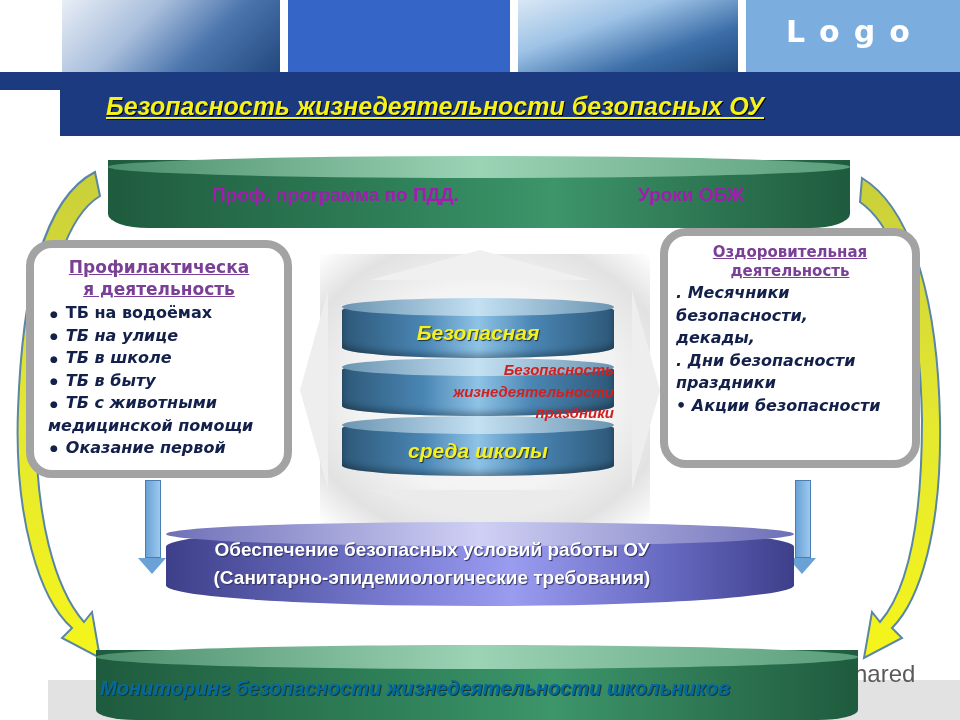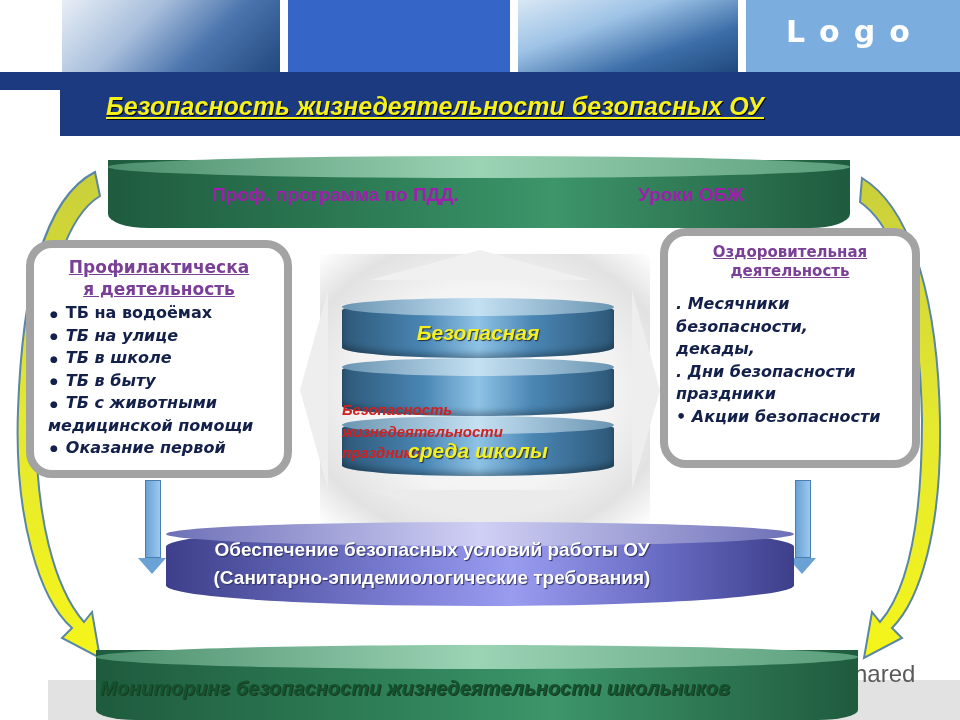--- a/index.html
+++ b/index.html
@@ -26,36 +26,36 @@
   .box-right { left:660px; top:228px; width:260px; height:240px; }
   .box-title { font-family:"DejaVu Sans", sans-serif; font-weight:bold; color:#7a3f96; text-decoration:underline; text-align:center; line-height:22px; }
   .lst { font-family:"DejaVu Sans", sans-serif; font-weight:bold; font-style:italic; color:#12204a; font-size:16px; line-height:22px; }
   .bullet { font-size:9px; vertical-align:middle; margin-right:8px; font-style:normal; }
 
   
   .glow { left:320px; top:254px; width:330px; height:270px; background:radial-gradient(ellipse at center,#ffffff 0%,#f3f3f3 55%,#e2e2e2 80%,rgba(255,255,255,0) 100%); }
   .cdisk { left:342px; width:272px; background:linear-gradient(90deg,#2d5878 0%,#4a86b4 30%,#8fc3e6 50%,#4a86b4 70%,#2d5878 100%); border-radius:50% / 18%; box-shadow:inset 0 -4px 6px rgba(0,0,0,0.3); }
   .cdisk-cap { left:342px; width:272px; height:18px; border-radius:50%; background:linear-gradient(90deg,#6b95b2,#c4e0f2,#6b95b2); }
   .c-yellow { font-family:"Liberation Sans", sans-serif; font-weight:bold; font-style:italic; color:#f4f022; font-size:21px; text-align:center; width:272px; left:342px; text-shadow:1px 1px 1px #203040; }
-  .c-red { font-family:"Liberation Sans", sans-serif; font-style:italic; font-weight:bold; color:#d21f1f; font-size:15px; text-align:left; width:272px; left:342px; line-height:19px;margin-top:40px; }
+  .c-red { font-family:"Liberation Sans", sans-serif; font-style:italic; font-weight:bold; color:#d21f1f; font-size:15px; text-align:right; width:272px; left:342px; line-height:19px; }
 
   
   .purple-cyl { left:166px; top:526px; width:628px; height:80px; background:linear-gradient(90deg,#3d3f8a 0%,#7f82d8 40%,#9a9cf0 55%,#6669c0 80%,#3d3f8a 100%); border-radius:50% / 26%; }
   .purple-cap { left:166px; top:522px; width:628px; height:24px; border-radius:50%; background:linear-gradient(90deg,#6e70b7,#d0d0f5,#6e70b7); }
   .purple-text { left:166px; width:532px; text-align:center; font-family:"Liberation Sans", sans-serif; font-weight:bold; font-size:19px; color:#ffffff; line-height:28px; top:536px; text-shadow:1px 1px 1px #303060; }
 
   
   .down-arrow-shaft { width:14px; background:linear-gradient(90deg,#6aa2d6,#9cc8ee); border:1px solid #4a7db0; }
   .down-arrow-head { width:0; height:0; border-left:14px solid transparent; border-right:14px solid transparent; border-top:16px solid #6aa2d6; }
 
   
   .grey-footer { left:48px; top:680px; width:912px; height:40px; background:#e2e2e2; }
   .bottom-cyl { left:96px; top:650px; width:762px; height:70px; background:linear-gradient(90deg,#1f5b3e 0%,#2f8159 40%,#3d956a 60%,#1f5b3e 100%); border-radius:0 0 40px 40px / 0 0 10px 10px; }
   .bottom-cap { left:96px; top:645px; width:762px; height:24px; border-radius:50%; background:linear-gradient(90deg,#4c8f6d,#9bd3b5,#5a9e7b); }
-  .bottom-text { left:100px; top:677px; font-family:"Liberation Sans", sans-serif; font-weight:bold; font-style:italic; font-size:20px; color:#14532d; white-space:nowrap; text-shadow:1px 1px 0 #1a3a25; }
+  .bottom-text { left:100px; top:677px; font-family:"Liberation Sans", sans-serif; font-weight:bold; font-style:italic; font-size:20px; color:#0369a1; white-space:nowrap; text-shadow:1px 1px 0 #1a3a25; }
   .shared { left:838px; top:660px; font-family:"Liberation Sans", sans-serif; font-size:24px; color:#5a5a5a; }
   .shared-icon { left:770px; top:660px; width:26px; height:22px; border:2px solid #5a5a5a; border-radius:3px; }
 </style>
 </head>
 <body>
 
 <div class="abs hdr-img1"></div>
 <div class="abs hdr-img2"></div>
 <div class="abs hdr-img3"></div>
 <div class="abs hdr-img4"></div>
@@ -115,21 +115,21 @@
     <div class="lst"><span class="bullet">●</span><span>ТБ в быту</span></div>
     <div class="lst"><span class="bullet">●</span><span>ТБ с животными</span></div>
     <div class="lst" style="margin-left:-2px;">медицинской помощи</div>
     <div class="lst"><span class="bullet">●</span><span>Оказание первой</span></div>
   </div>
 </div>
 
 <div class="abs box box-right">
   <div class="box-title" style="font-size:15px;margin-top:7px;line-height:19px;">Оздоровительная</div>
   <div class="box-title" style="font-size:15px;line-height:19px;">деятельность</div>
-  <div style="padding-left:8px;margin-top:12px;">
+  <div style="padding-left:8px;margin-top:1px;">
     <div class="lst" style="line-height:22.5px;">. Месячники</div>
     <div class="lst" style="line-height:22.5px;">безопасности,</div>
     <div class="lst" style="line-height:22.5px;">декады,</div>
     <div class="lst" style="line-height:22.5px;">. Дни безопасности</div>
     <div class="lst" style="line-height:22.5px;">праздники</div>
     <div class="lst" style="line-height:22.5px;">• Акции безопасности</div>
   </div>
 </div>
 
 <div class="abs" style="left:138px;top:480px;">

